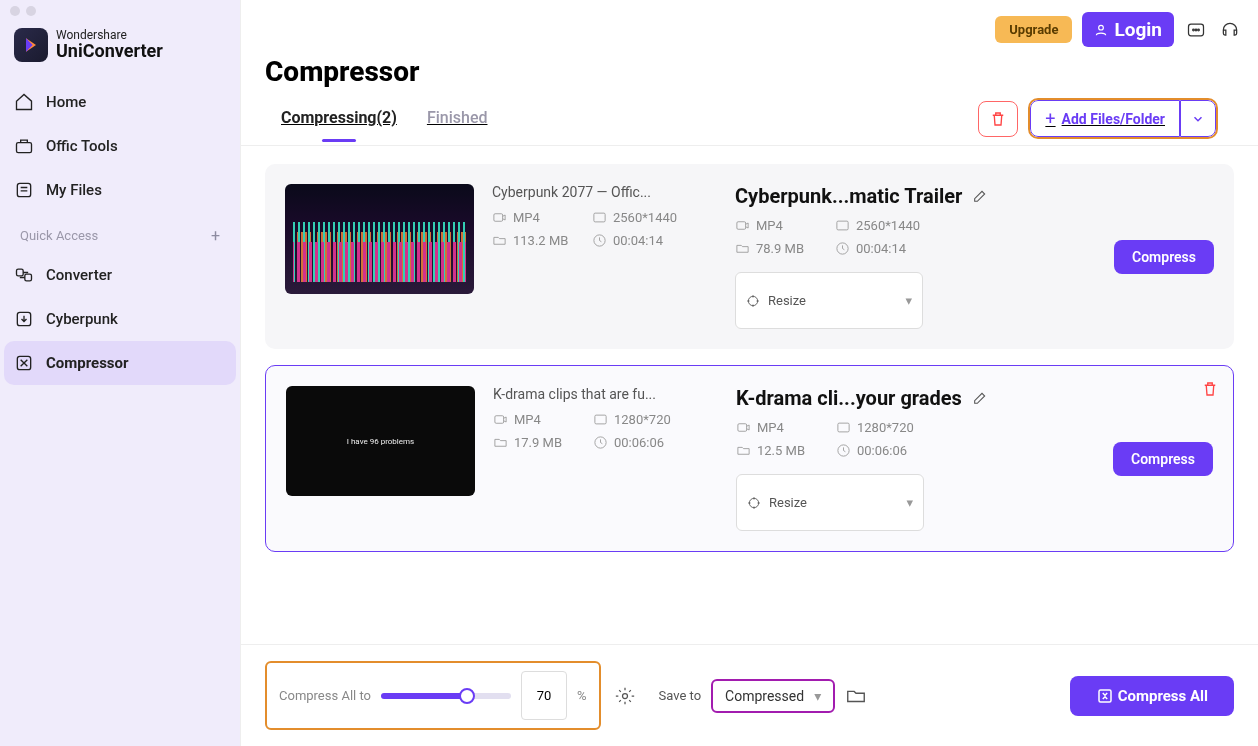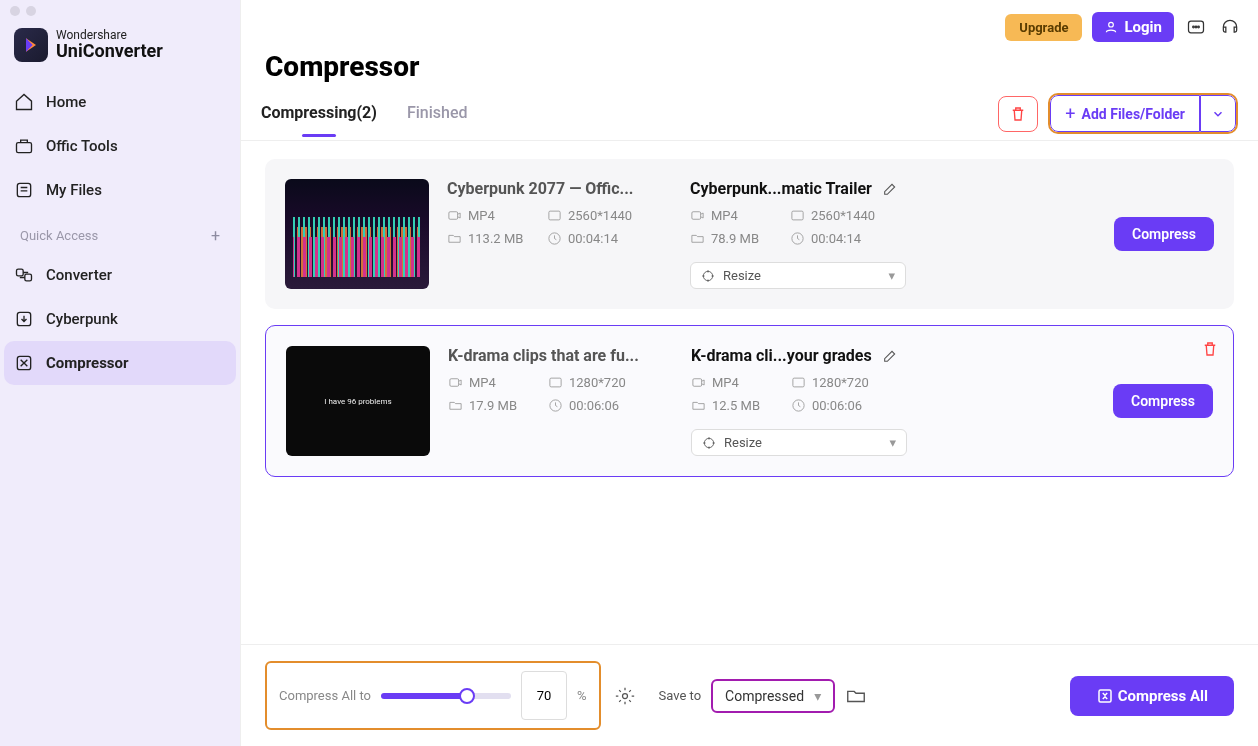--- a/index.html
+++ b/index.html
@@ -14,53 +14,53 @@
   .logo-text-btm { font-size: 18px; font-weight: 700; color: #111; line-height: 1.1; }
   .nav { padding: 0 4px; }
   .nav-item { display: flex; align-items: center; gap: 12px; padding: 12px 10px; border-radius: 10px; cursor: pointer; color: #222; font-size: 15px; font-weight: 500; }
   .nav-item.active { background: #e2d9fa; font-weight: 700; }
   .section-label { display:flex; justify-content:space-between; align-items:center; padding: 14px 20px 8px; color: #9a97a9; font-size: 13px; }
   .plus { color:#8d8ba0; font-size:16px; cursor:pointer;}
   .icon-svg { width: 20px; height: 20px; stroke:#222; stroke-width:1.6; fill:none; flex:none;}
   .main { flex: 1; display: flex; flex-direction: column; border-left:1px solid #eee;}
   .topbar { display:flex; justify-content:flex-end; align-items:center; gap:10px; padding:12px 16px 0; }
   .btn-upgrade { background:#f7b955; color:#5a3c00; font-weight:700; padding:6px 14px; border-radius:6px; font-size:13px; cursor:pointer; border:none;}
-  .btn-login { background:#6a3cf5; color:#fff; font-weight:700; padding:6px 12px; border-radius:6px; font-size:15px; cursor:pointer; display:flex; align-items:center; gap:6px; border:none;}
+  .btn-login { background:#6a3cf5; color:#fff; font-weight:700; padding:6px 12px; border-radius:6px; font-size:19px; cursor:pointer; display:flex; align-items:center; gap:6px; border:none;}
   .icon-btn-top { width:24px; height:24px; display:flex;align-items:center;justify-content:center; cursor:pointer; color:#333;}
   .page-title { font-size:28px; font-weight:800; padding:8px 24px 0; }
-  .tabs-row { display:flex; align-items:center; padding:16px 20px 0; border-bottom:1px solid #eee; position:relative;}
+  .tabs-row { display:flex; align-items:center; padding:16px 40px 0; border-bottom:1px solid #eee; position:relative;text-decoration:underline;}
   .tab { font-size:16px; font-weight:700; color:#222; padding-bottom:14px; margin-right:30px; cursor:pointer; position:relative;}
   .tab.inactive { color:#9a97a9; font-weight:500;}
   .tab.active::after{content:"";position:absolute;bottom:-1px;left:35%;width:30%;height:3px;background:#6a3cf5;border-radius:3px;}
   .tabs-right { margin-left:auto; display:flex; gap:10px; align-items:center; position:relative; bottom:6px;}
   .del-btn { width:40px; height:36px; border:1.5px solid #f66; border-radius:8px; display:flex;align-items:center;justify-content:center; cursor:pointer; color:#f44;}
   .add-group { display:flex; border:2px solid #e38d2c; border-radius:10px; overflow:hidden;}
   .add-btn { border:1.5px solid #6a3cf5; color:#6a3cf5; font-weight:700; font-size:14px; padding:7px 14px; display:flex; align-items:center; gap:6px; cursor:pointer; background:#fff; border-radius:8px 0 0 8px;}
   .add-drop { border:1.5px solid #6a3cf5; border-left:1px solid #6a3cf5; color:#6a3cf5; display:flex;align-items:center;justify-content:center; width:36px; cursor:pointer; background:#fff; border-radius:0 8px 8px 0;}
   .file-list { padding:18px 24px; display:flex; flex-direction:column; gap:16px; }
   .file-card { background:#f6f6f8; border-radius:10px; padding:20px; display:flex; gap:18px; position:relative;}
   .file-card.selected { border:1.5px solid #6a3cf5; background:#fafafd;}
-  .thumb { width:144px; height:110px; border-radius:6px; background:#1a1a2a; overflow:hidden; flex:none; position:relative;}
+  .thumb { width:189px; height:110px; border-radius:6px; background:#1a1a2a; overflow:hidden; flex:none; position:relative;}
   .thumb.city { background:linear-gradient(180deg,#0a0a1a 0%,#1a0a2a 40%,#2a1a3a 100%); }
   .thumb.city::before { content:""; position:absolute; inset:8px 8px 8px 8px; background:
     linear-gradient(90deg,#ff3aa3 0 3px,transparent 3px 6px) 10px 50px/6px 40px repeat-x,
     linear-gradient(90deg,#3affd6 0 2px,transparent 2px 5px) 0 30px/5px 60px repeat-x,
     linear-gradient(90deg,#ff8a3a 0 2px,transparent 2px 4px) 20px 40px/4px 50px repeat-x;
     opacity:.8;}
   .thumb.black { background:#0a0a0a; display:flex;align-items:center;justify-content:center;color:#eee;font-size:8px;font-family:serif;}
   .info-col { width:225px; display:flex; flex-direction:column; gap:10px;}
-  .file-title { font-size:16px; font-weight:700; color:#555; white-space:nowrap; overflow:hidden; text-overflow:ellipsis;}
+  .file-title { font-size:14px; font-weight:400; color:#555; white-space:nowrap; overflow:hidden; text-overflow:ellipsis;}
   .meta-grid { display:grid; grid-template-columns:100px 110px; row-gap:8px; font-size:13px; color:#888;}
   .meta-item { display:flex; align-items:center; gap:6px;}
   .meta-icon { width:15px; height:15px; stroke:#999; stroke-width:1.4; fill:none; flex:none;}
   .out-col { flex:1; display:flex; flex-direction:column; gap:10px;}
   .out-title-row { display:flex; align-items:center; gap:10px;}
-  .out-title { font-size:16px; font-weight:700; color:#111;}
+  .out-title { font-size:20px; font-weight:700; color:#111;}
   .edit-icon { width:16px; height:16px; stroke:#555; stroke-width:1.6; fill:none; cursor:pointer;}
-  .resize-select { width:216px; border:1px solid #ddd; border-radius:6px; padding:5px 10px; background:#fff; display:flex; align-items:center; gap:8px; font-size:13px; color:#555; cursor:pointer; margin-top:6px;}
+  .resize-select { width:188px; border:1px solid #ddd; border-radius:6px; padding:20px 10px; background:#fff; display:flex; align-items:center; gap:8px; font-size:13px; color:#555; cursor:pointer; margin-top:6px;}
   .resize-select .chev { margin-left:auto; color:#999;}
   .action-col { display:flex; align-items:center; gap:12px;}
   .btn-compress { background:#6a3cf5; color:#fff; border:none; border-radius:8px; padding:9px 18px; font-size:14px; font-weight:600; cursor:pointer;}
   .del-row-icon { color:#f44; width:18px; height:18px; cursor:pointer; position:absolute; top:14px; right:14px;}
   .bottombar { margin-top:auto; border-top:1px solid #eee; padding:16px 24px; display:flex; align-items:center; gap:14px;}
   .compress-all-box { display:flex; align-items:center; gap:10px; border:2.5px solid #e38d2c; border-radius:6px; padding:8px 12px;}
   .slider-track { width:130px; height:6px; border-radius:4px; background:linear-gradient(90deg,#6a3cf5 0 62%, #e2dff0 62% 100%); position:relative;}
   .slider-knob { position:absolute; left:60%; top:-5px; width:16px; height:16px; border-radius:50%; background:#fff; border:2px solid #6a3cf5;}
   .pct-input { width:46px; border:1px solid #ddd; border-radius:4px; padding:16px 6px; font-size:13px; text-align:center;}
   .save-to { display:flex; align-items:center; gap:10px; margin-left:10px;}

